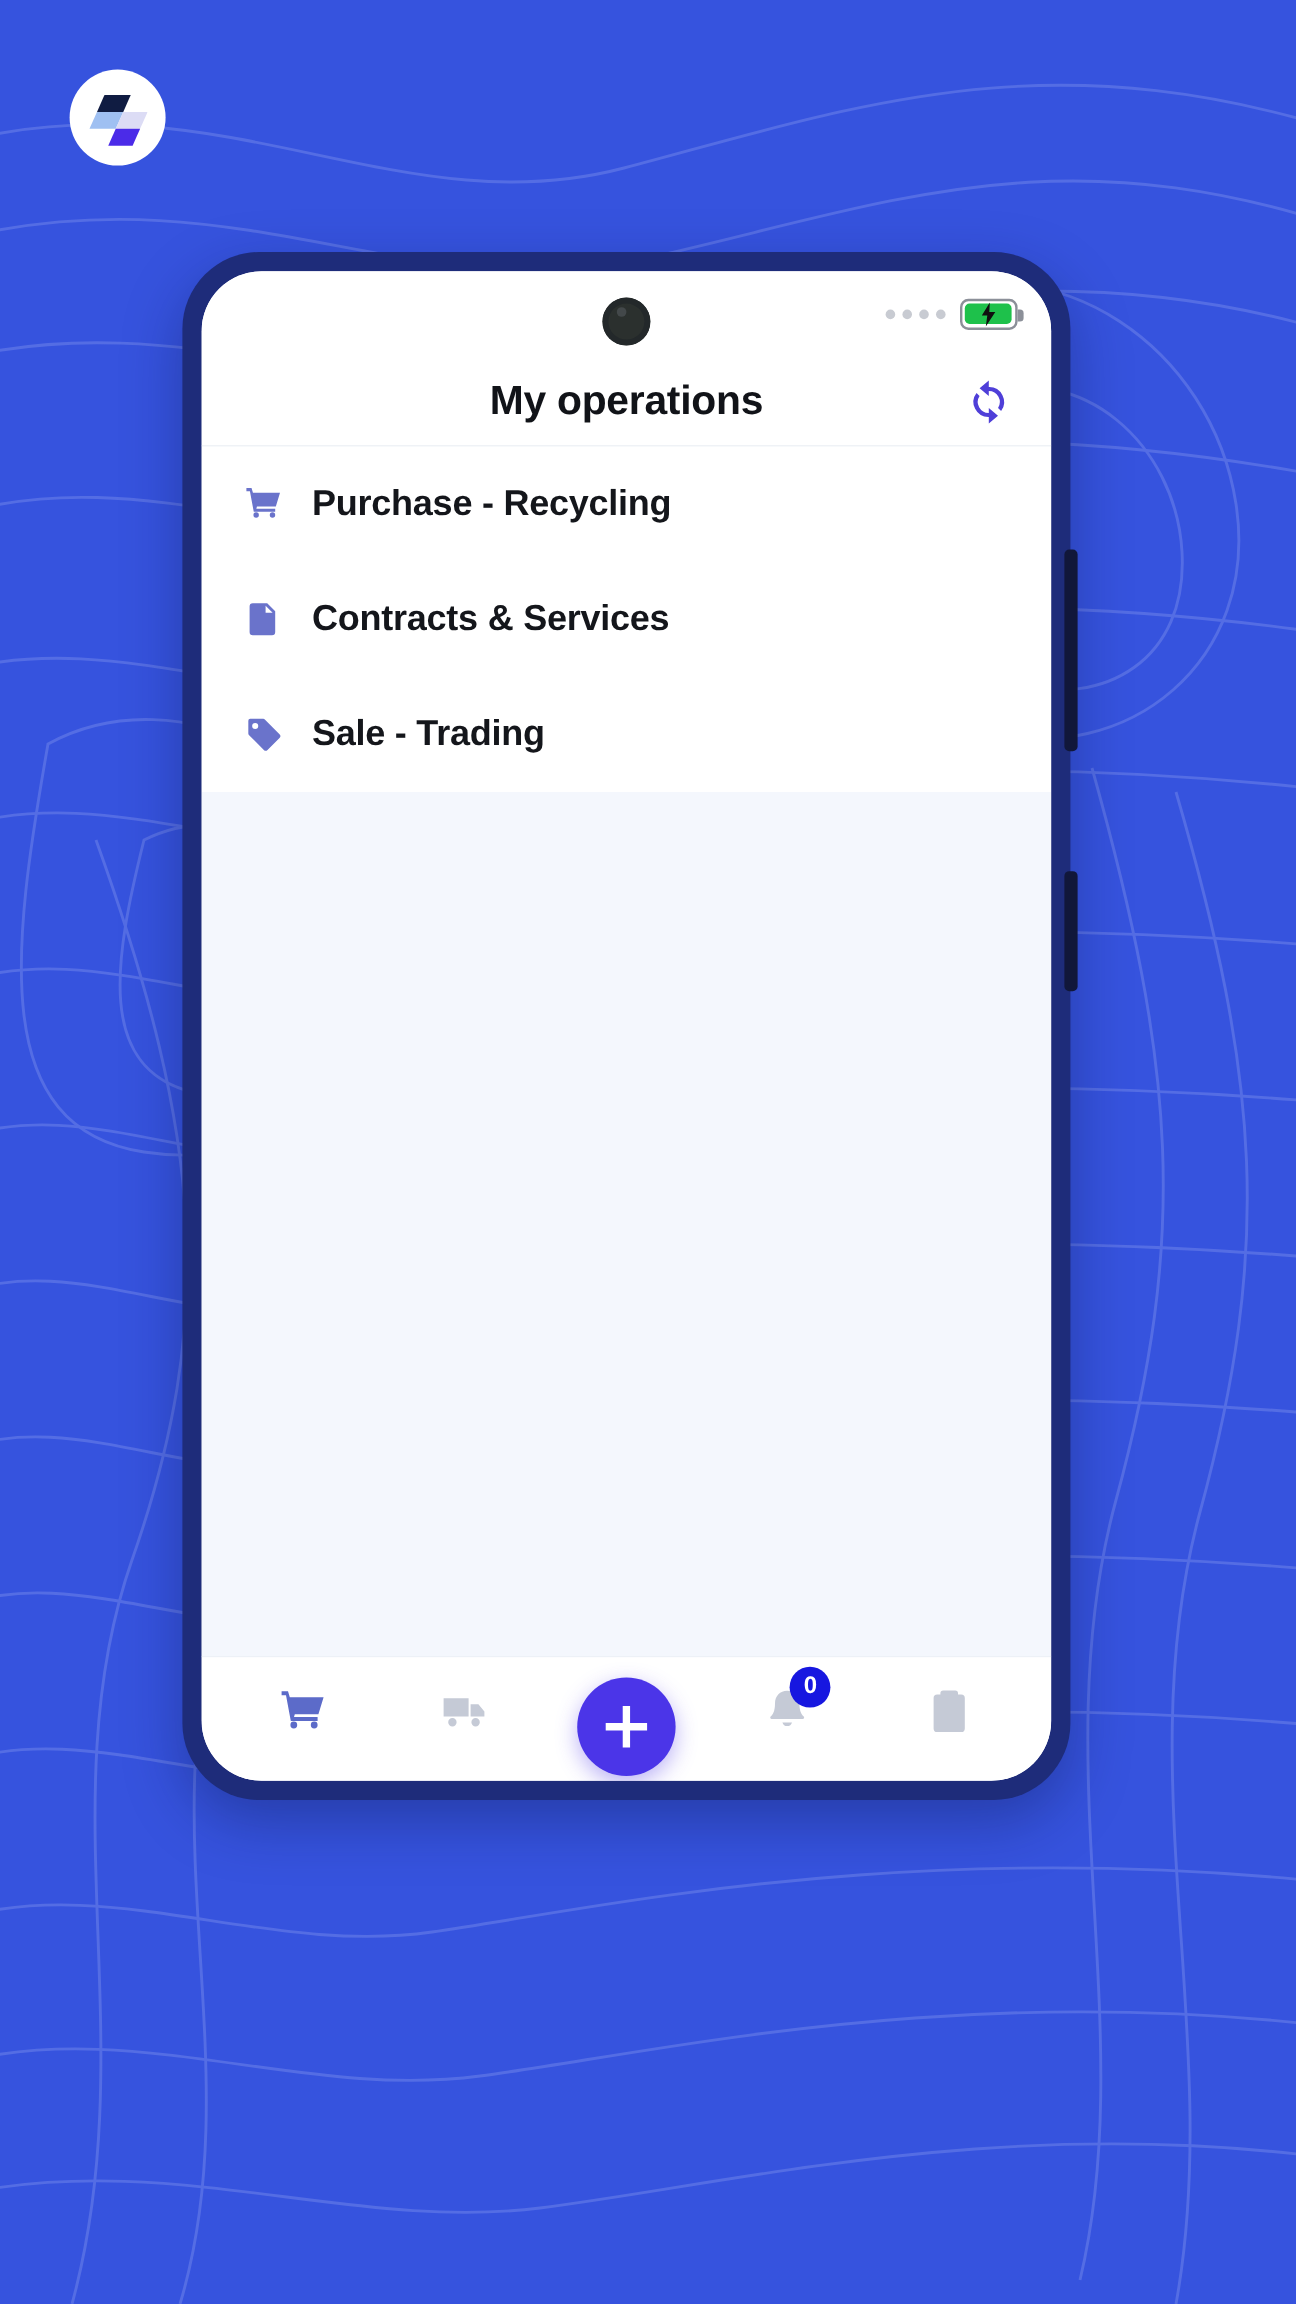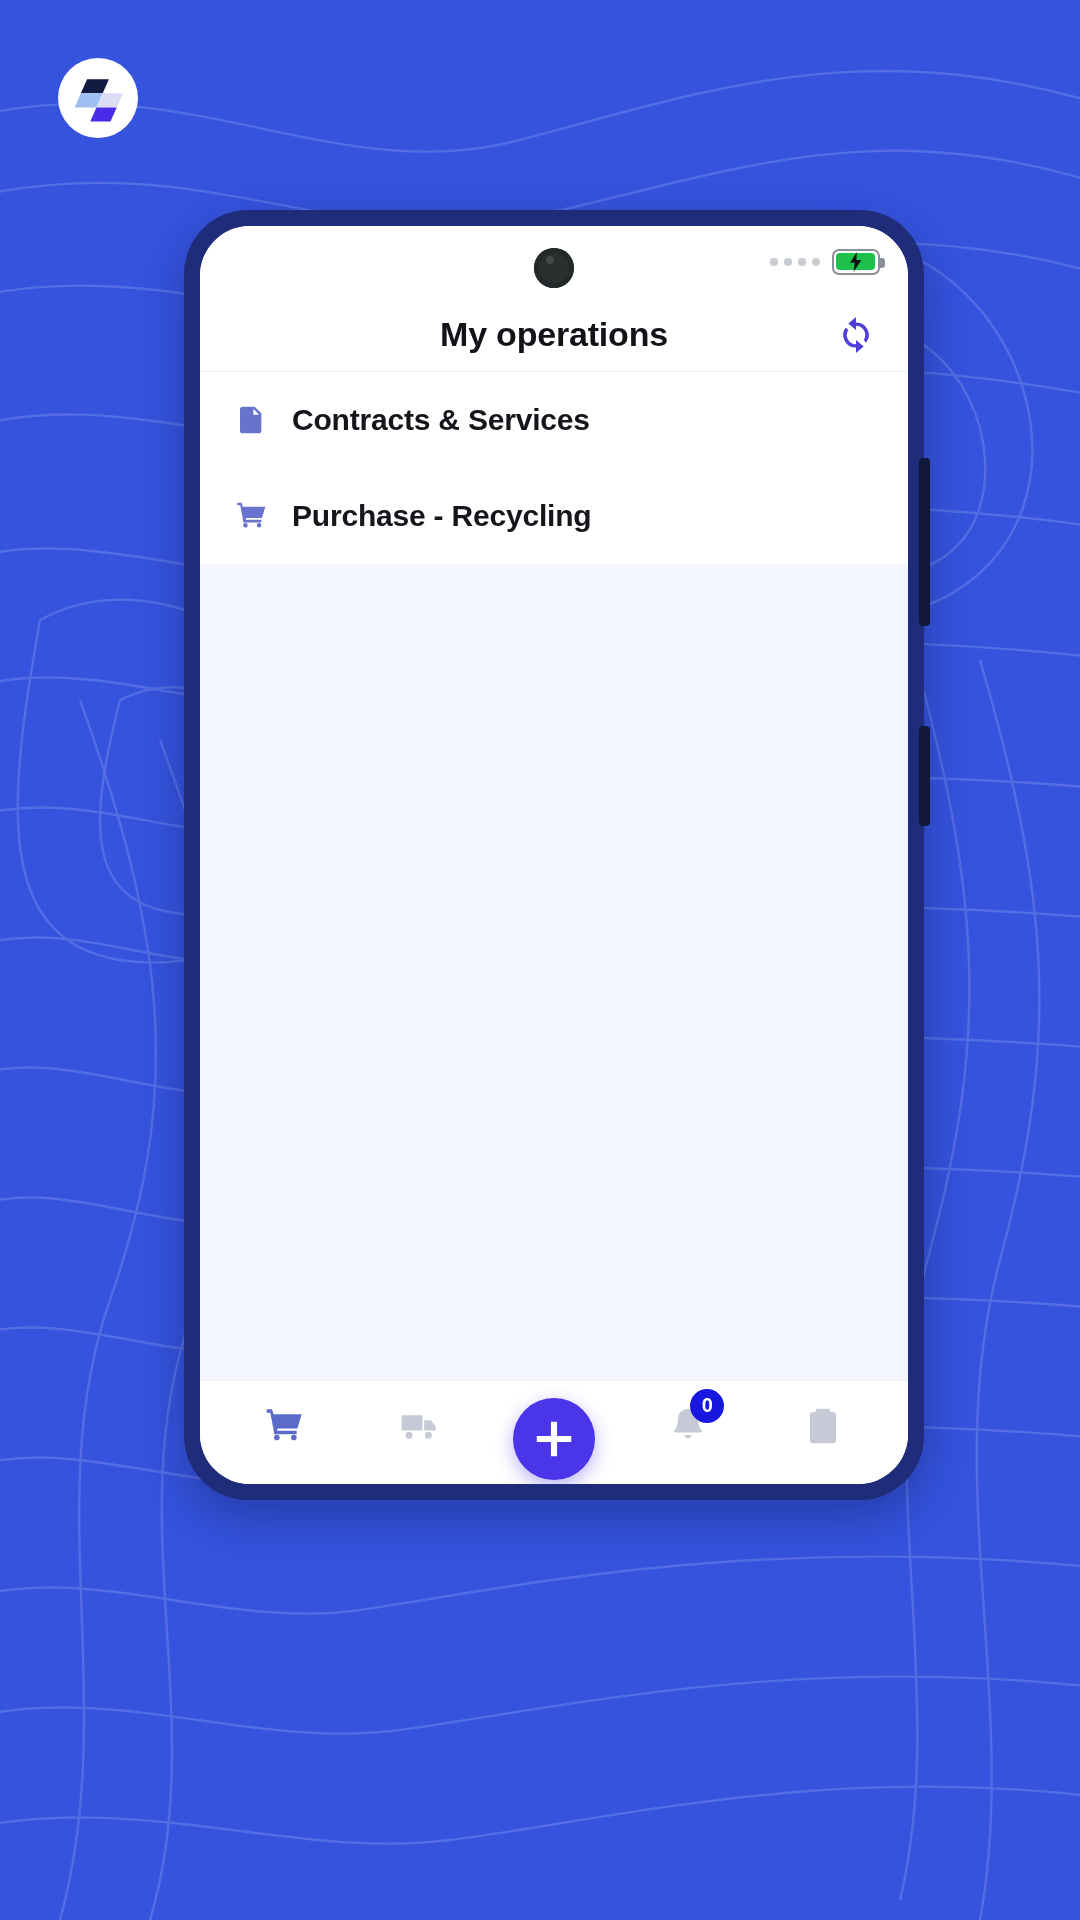--- a/index.html
+++ b/index.html
@@ -22,21 +22,20 @@
   .logo-badge svg { width:50px; height:50px; display:block; }
 
   
   .device {
     position:absolute; left:152px; top:210px;
     width:740px; height:1290px;
     background:#1E2C7A;
     border-radius:64px;
     z-index:4;
     box-shadow:0 18px 48px rgba(10,20,70,.34);
-    margin-left:32px;
   }
   .device-inner {
     position:absolute; left:16px; top:16px;
     width:708px; height:1258px;
     background:#FFFFFF;
     border-radius:50px;
     overflow:hidden;
   }
   .side-btn {
     position:absolute; right:-6px; width:11px; background:#11173A; border-radius:4px;
@@ -213,36 +212,44 @@
             </g>
           </svg>
         </button>
       </div>
 
       <div class="op-list">
 
         <div class="op-row">
           <span class="op-icon">
             <svg viewBox="0 0 24 24">
+                <path fill="#6A73CB" d="M1 2h3.2l.9 3H22l-2.6 8.5H7.6l-.4 1.4H19v2H5.6L3.2 4H1V2zm6.1 15.2a1.7 1.7 0 1 1 0 3.4 1.7 1.7 0 0 1 0-3.4zm10.2 0a1.7 1.7 0 1 1 0 3.4 1.7 1.7 0 0 1 0-3.4z"></path>
+              </svg>
+          </span>
+          <span class="op-label">Purchase - Recycling</span>
+        </div>
+
+        <div class="op-row">
+          <span class="op-icon">
+            <svg viewBox="0 0 24 24">
                 <path fill="#6A73CB" d="M5 2h9l5 5v13a2 2 0 0 1-2 2H5a2 2 0 0 1-2-2V4a2 2 0 0 1 2-2zm8 1.6V8h4.4L13 3.6zM7 12h8v1.9H7V12zm0 4h8v1.9H7V16z"></path>
               </svg>
           </span>
           <span class="op-label">Contracts &amp; Services</span>
         </div>
 
+
         <div class="op-row">
           <span class="op-icon">
             <svg viewBox="0 0 24 24">
-                <path fill="#6A73CB" d="M1 2h3.2l.9 3H22l-2.6 8.5H7.6l-.4 1.4H19v2H5.6L3.2 4H1V2zm6.1 15.2a1.7 1.7 0 1 1 0 3.4 1.7 1.7 0 0 1 0-3.4zm10.2 0a1.7 1.7 0 1 1 0 3.4 1.7 1.7 0 0 1 0-3.4z"></path>
+                <path fill="#6A73CB" d="M2.2 3.4A1.2 1.2 0 0 1 3.4 2.2h8.1c.4 0 .8.2 1 .5l9.2 9.2a1.6 1.6 0 0 1 0 2.3l-7.5 7.5a1.6 1.6 0 0 1-2.3 0L2.7 12.5a1.4 1.4 0 0 1-.5-1V3.4zm4.3 1.5a1.9 1.9 0 1 0 0 3.8 1.9 1.9 0 0 0 0-3.8z"></path>
               </svg>
           </span>
-          <span class="op-label">Purchase - Recycling</span>
-        </div>
-
-
+          <span class="op-label">Sale - Trading</span>
+        </div>
 
       </div>
 
       <div class="body-fill"></div>
 
       <div class="bottom-nav">
 
         <div class="nav-item">
           <svg viewBox="0 0 24 24">
             <path fill="#5C6BC9" d="M1 2h3.2l.9 3H22l-2.6 8.5H7.6l-.4 1.4H19v2H5.6L3.2 4H1V2zm6.1 15.2a1.7 1.7 0 1 1 0 3.4 1.7 1.7 0 0 1 0-3.4zm10.2 0a1.7 1.7 0 1 1 0 3.4 1.7 1.7 0 0 1 0-3.4z"></path>

